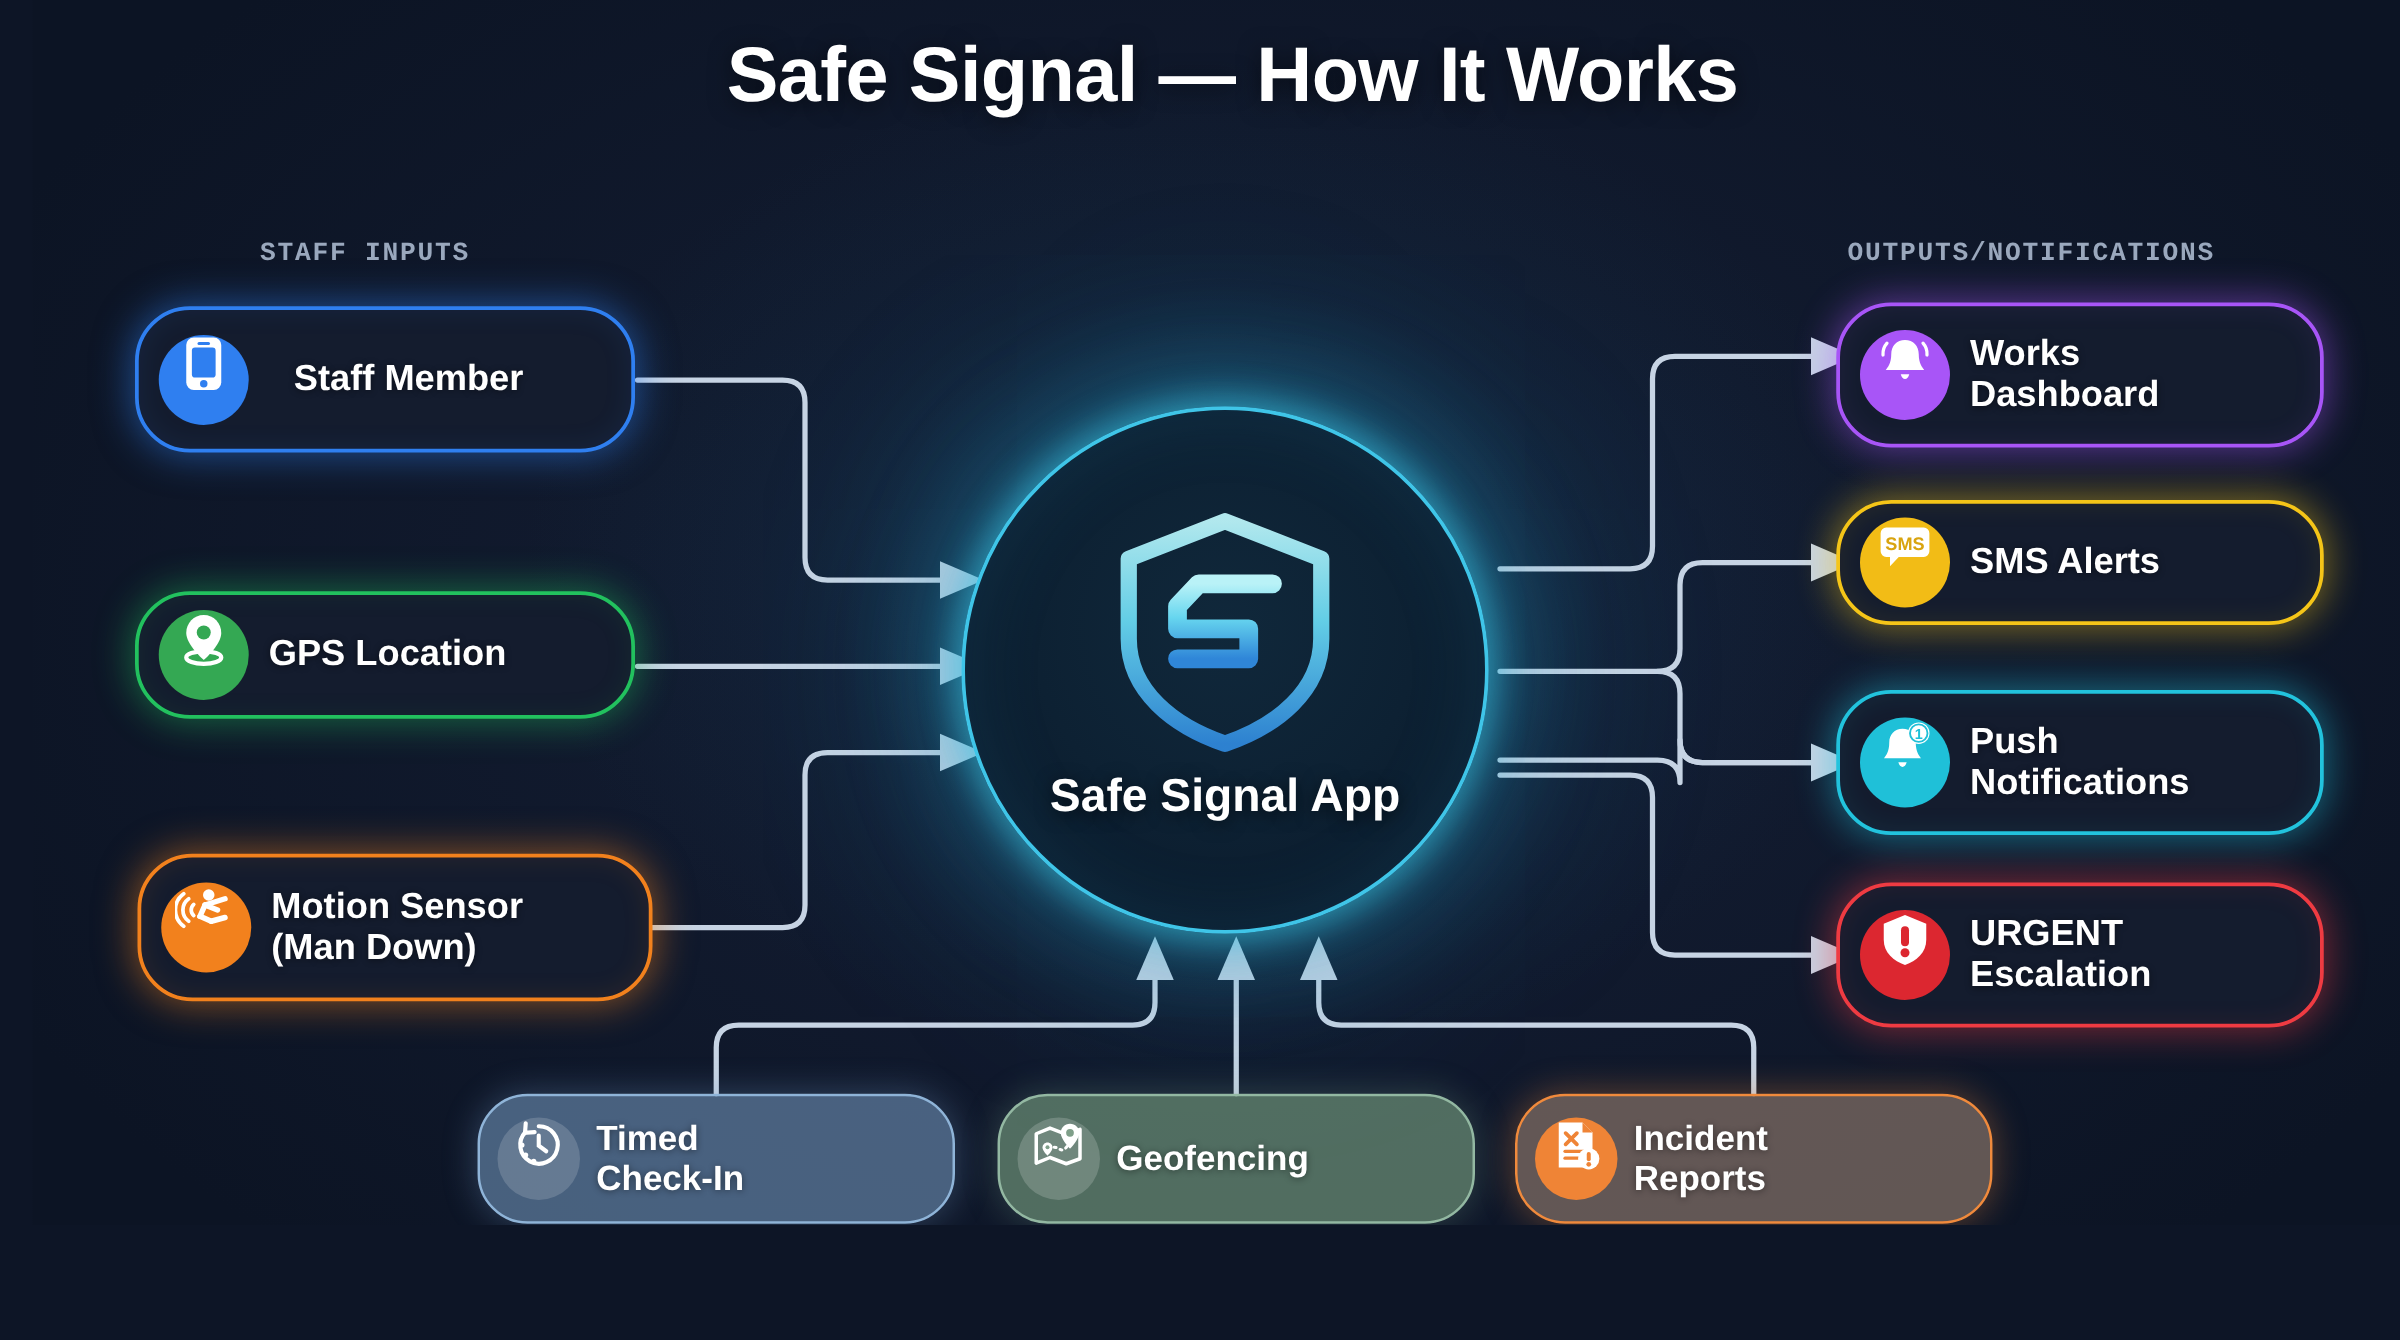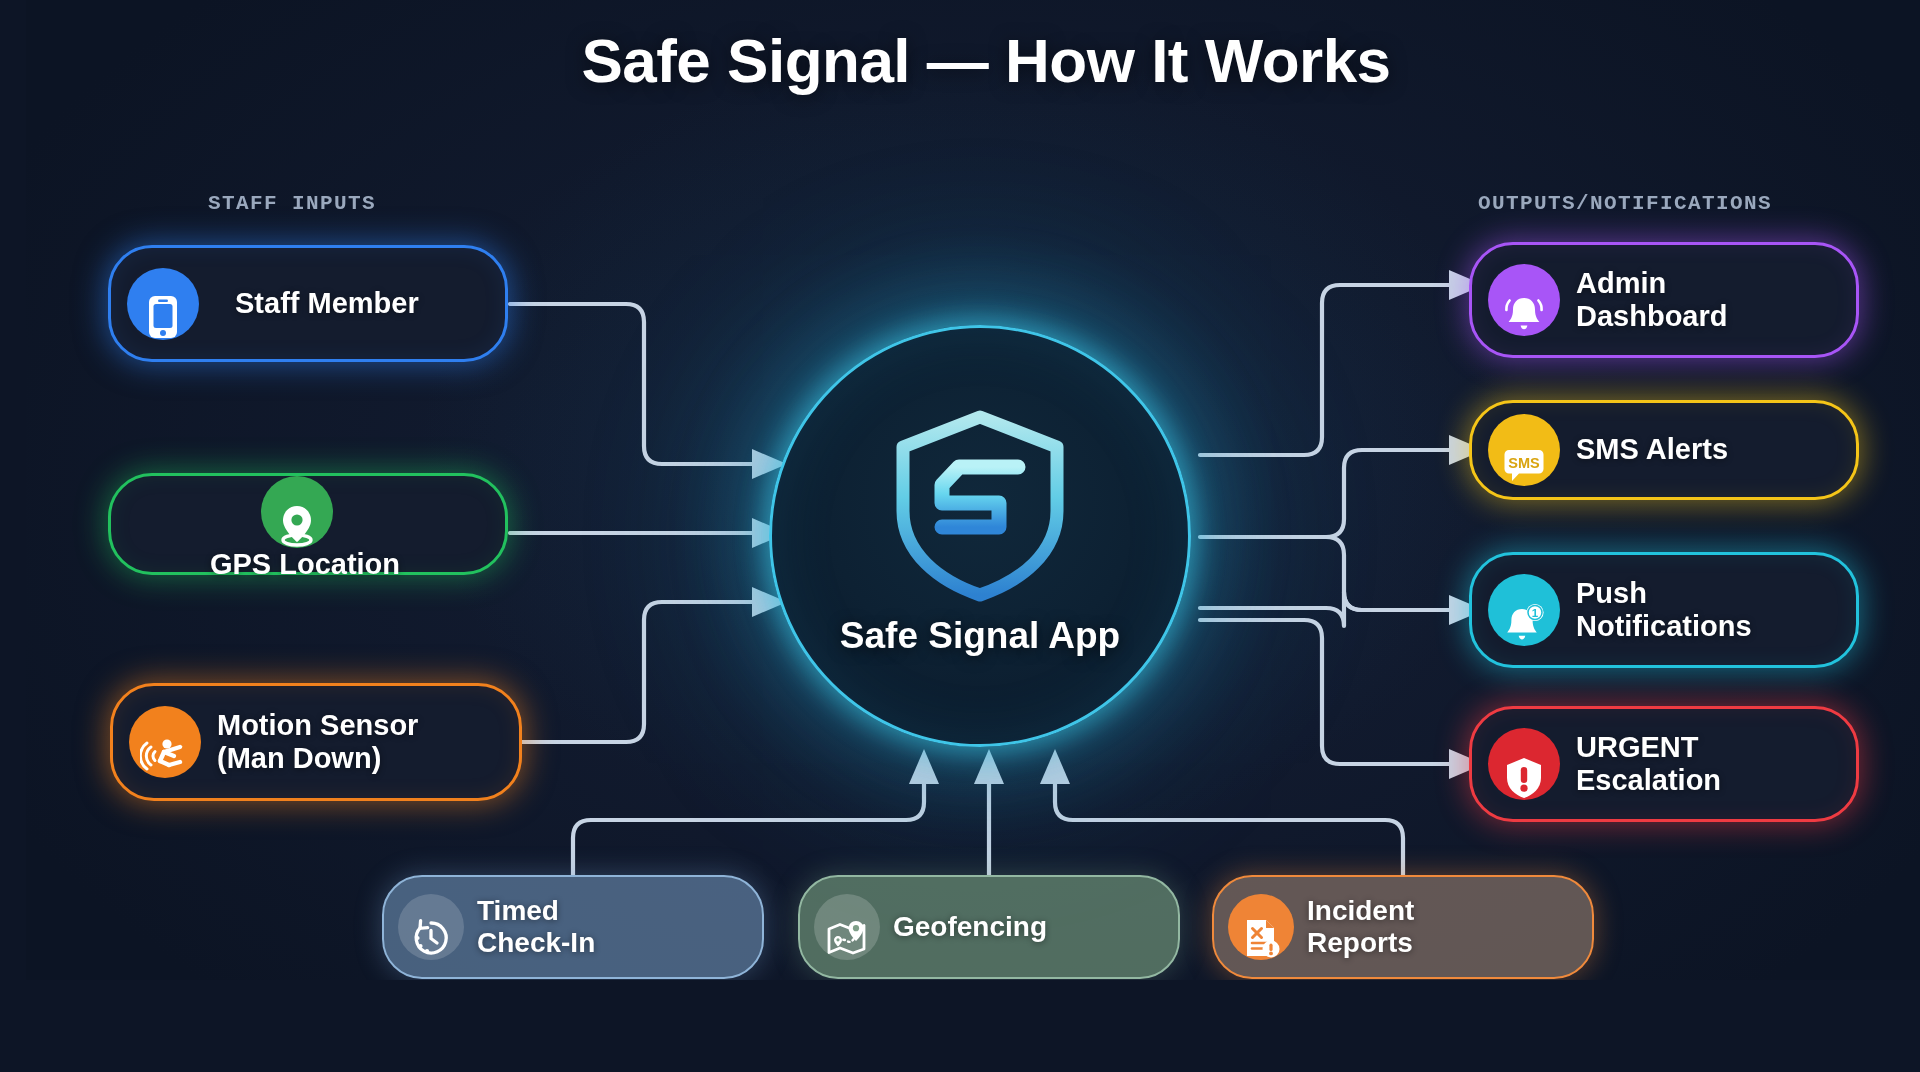--- a/index.html
+++ b/index.html
@@ -81,21 +81,21 @@
     border-radius: 44px;
     border: 3px solid #3b82f6;
     background: #141c2e;
     padding: 0 22px 0 16px;
   }
   .node .badge {
     flex: 0 0 auto;
     width: 72px; height: 72px;
     border-radius: 50%;
     display: flex;
-    align-items: flex-end;
+    align-items: flex-start;
     justify-content: center;
     margin-right: 16px;
   }
   .node .badge svg { display: block; }
   .node .node-label {
     font-size: 29px;
     font-weight: bold;
     color: #ffffff;
     line-height: 1.14;
     white-space: pre-line;
@@ -108,21 +108,20 @@
     border-color: #2f7ff0;
     box-shadow: 0 0 30px 3px rgba(47,127,240,0.50), inset 0 0 22px rgba(47,127,240,0.10);
     gap: 20px;
   }
   #node-staff .badge { background: #2f7ff0; }
 
   #node-gps {
     left: 82px; top: 473px; width: 400px; height: 102px;
     border-color: #22c15e;
     box-shadow: 0 0 30px 3px rgba(34,193,94,0.45), inset 0 0 22px rgba(34,193,94,0.08);
-    flex-direction: column;
   }
   #node-gps .badge { background: #34a853; }
 
   #node-motion {
     left: 84px; top: 683px; width: 412px; height: 118px;
     border-color: #f2811d;
     box-shadow: 0 0 30px 3px rgba(242,129,29,0.50), inset 0 0 22px rgba(242,129,29,0.10);
   }
   #node-motion .badge { background: #f2811d; }
 
@@ -327,21 +326,21 @@
     <div class="badge">
       <svg width="46" height="46" viewBox="0 0 46 46">
         <path d="M23 8 C16.4 8 12 12.8 12 19.4 C12 27 9 30 7.6 32 L38.4 32 C37 30 34 27 34 19.4 C34 12.8 29.6 8 23 8 Z" fill="#ffffff"></path>
         <path d="M19.6 35.4 C20.2 38 21.5 39.2 23 39.2 C24.5 39.2 25.8 38 26.4 35.4 Z" fill="#ffffff"></path>
         <g fill="none" stroke="#ffffff" stroke-width="2.6" stroke-linecap="round">
           <path d="M8.6 10.5 A13 13 0 0 0 5.4 20"></path>
           <path d="M37.4 10.5 A13 13 0 0 1 40.6 20"></path>
         </g>
       </svg>
     </div>
-    <div class="node-label">Admin
+    <div class="node-label">Works
 Dashboard</div>
   </div>
 
   <div class="node" id="node-sms">
     <div class="badge">
       <svg width="48" height="44" viewBox="0 0 48 44">
         <path d="M9 8 H39 A4.5 4.5 0 0 1 43.5 12.5 V27 A4.5 4.5 0 0 1 39 31.5 H19 L12 39 L12 31.5 H9 A4.5 4.5 0 0 1 4.5 27 V12.5 A4.5 4.5 0 0 1 9 8 Z" fill="#ffffff"></path>
         <text x="24" y="26" font-family="'Liberation Sans', sans-serif" font-size="14.5" font-weight="bold" fill="#d9a40f" text-anchor="middle">SMS</text>
       </svg>
     </div>

